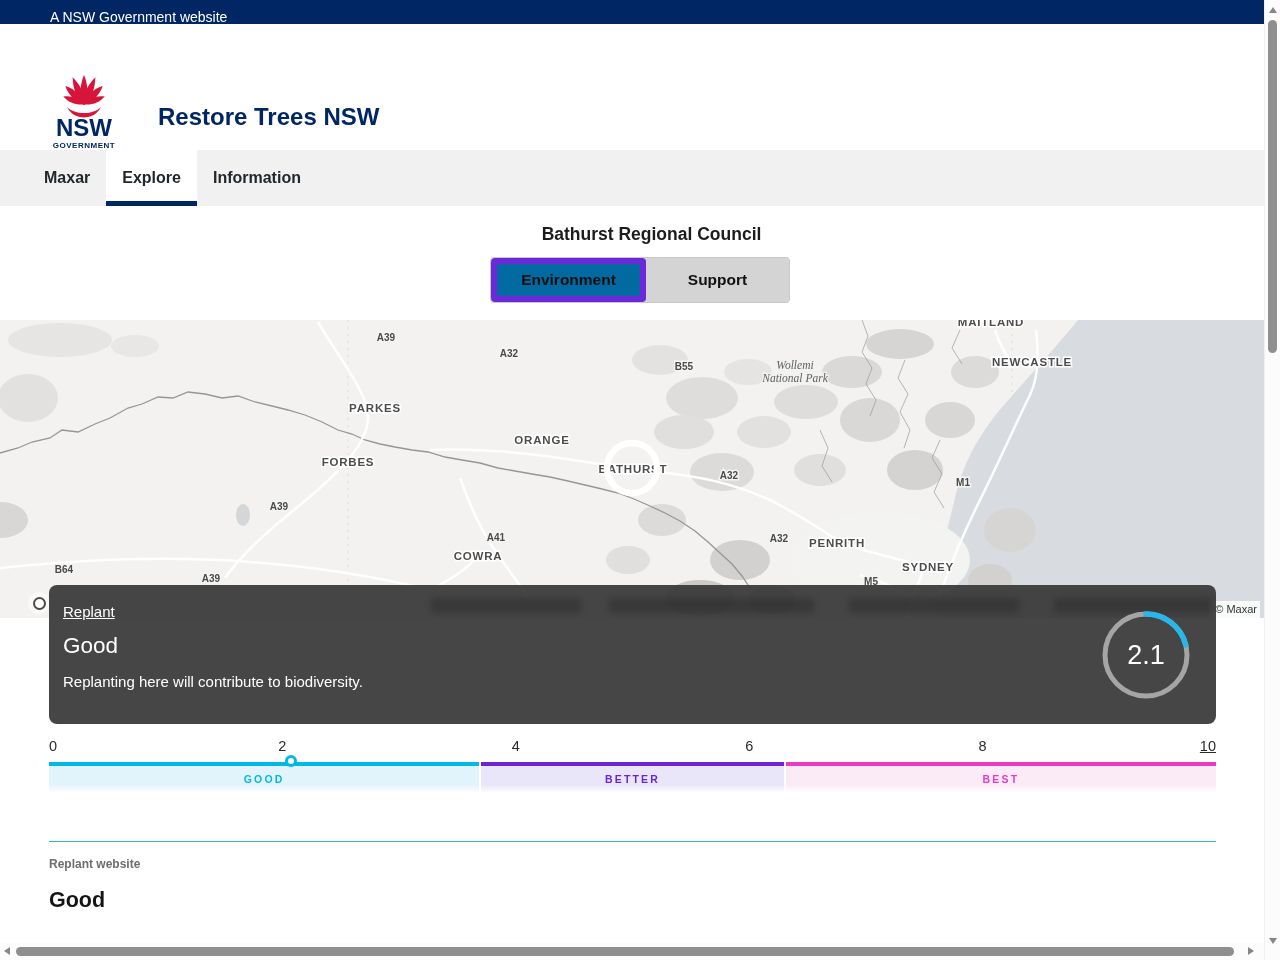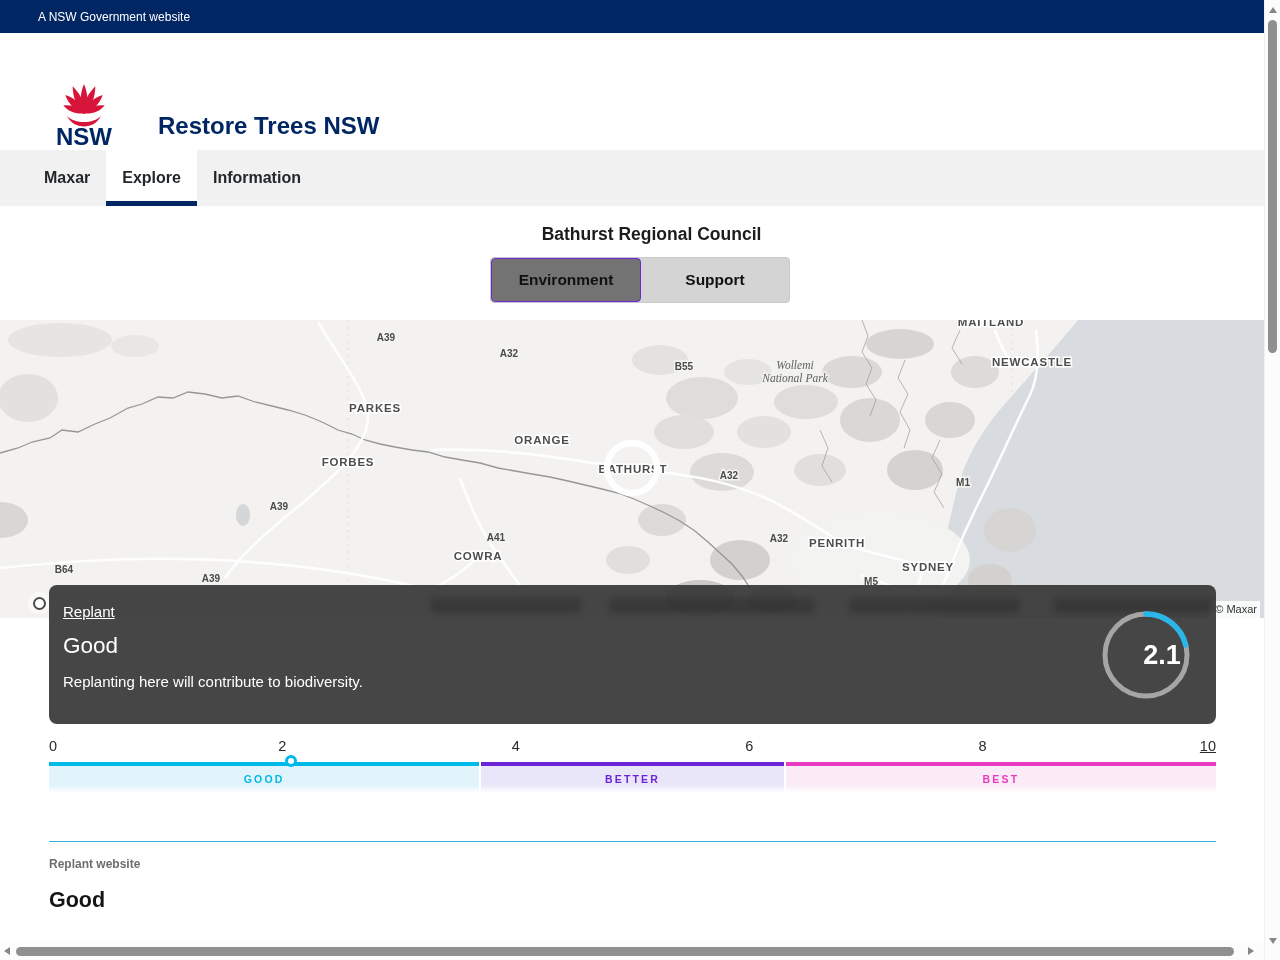--- a/index.html
+++ b/index.html
@@ -1,43 +1,43 @@
 <!DOCTYPE html>
 <html><head>
 <meta charset="utf-8">
 <style>
   * { margin:0; padding:0; box-sizing:border-box; }
   body { background:#ffffff; font-family:"Liberation Sans", sans-serif; }
   .screen { position:relative; width:1280px; height:960px; background:#ffffff; overflow:hidden; }
 
   
   .gov-banner { position:absolute; left:0; top:0; width:1264px; height:33px; background:#002664;
-    color:#ffffff; font-size:12px; display:flex; align-items:center; padding-left:38px; }
-
-  
-  .masthead { position:absolute; left:0; top:33px; width:1264px; height:128px; background:#ffffff; }
+    color:#ffffff; font-size:14px; display:flex; align-items:center; padding-left:50px; }
+
+  
+  .masthead { position:absolute; left:0; top:24px; width:1264px; height:128px; background:#ffffff; }
   .logo { position:absolute; left:49px; top:50px; }
   .site-title { position:absolute; left:158px; top:79px; font-size:24px; font-weight:bold; color:#002664; }
 
   
   .main-nav { position:absolute; left:0; top:150px; width:1264px; height:56px; background:#f1f1f1;
     display:flex; padding-left:28px; }
   .nav-tab { height:56px; display:flex; align-items:center; padding:0 16px; font-size:16px;
     font-weight:bold; color:#22272b; position:relative; cursor:pointer; }
   .nav-tab.active { background:#ffffff;text-align:right; }
   .nav-tab.active::after { content:""; position:absolute; left:0; right:0; bottom:0; height:5px; background:#002664; }
 
   
   .council-heading { position:absolute; left:0; top:224px; width:1264px; text-align:center;
     font-size:17.5px; font-weight:bold; color:#1c1c1c;padding-left:39px; }
   .toggle-group { position:absolute; left:490px; top:257px; width:300px; height:46px;
     background:#d4d4d4; border:1px solid #c9c9c9; border-radius:4px; display:flex; overflow:hidden; }
   .toggle-opt { flex:1; display:flex; align-items:center; justify-content:center;
     font-size:15.5px; font-weight:bold; color:#111; cursor:pointer; }
-  .toggle-opt.active { background:#737373; border:1px solid #6d28d9; border-radius:4px;align-items:center; }
+  .toggle-opt.active { background:#0369a1; border:6px solid #6d28d9; border-radius:4px;align-items:center; }
 
   
   .map-region { position:absolute; left:0; top:320px; width:1264px; height:298px; overflow:hidden; background:#f3f2f0; }
   .map-city { font-size:11.5px; font-weight:bold; fill:#4d4d4d; letter-spacing:0.8px;
     text-anchor:middle; paint-order:stroke; stroke:#ffffff; stroke-width:3px; }
   .map-road-lbl { font-size:10px; font-weight:bold; fill:#4a4a4a; text-anchor:middle;
     paint-order:stroke; stroke:#f4f4f2; stroke-width:3px; }
   .map-park { font-family:"Liberation Serif", serif; font-style:italic; font-size:11.5px;
     fill:#606060; text-anchor:middle; paint-order:stroke; stroke:#f1f1ef; stroke-width:2.5px; }
   .map-attribution { position:absolute; right:4px; top:281px; height:17px; padding:0 3px 0 6px;
@@ -49,22 +49,22 @@
 
   
   .tooltip-panel { position:absolute; left:49px; top:585px; width:1167px; height:139px;
     background:rgba(54,54,54,0.92); border-radius:8px; color:#ffffff; padding:18px 18px 0 14px; z-index:5; }
   .tt-title { font-size:15px;text-decoration:underline; }
   .tt-rating { font-size:22.5px; font-weight:500; margin-top:13px; }
   .tt-desc { font-size:15px; margin-top:14px; }
   .smudge { position:absolute; top:13px; height:15px; background:#1f1f1f; opacity:.32;
     filter:blur(3px); border-radius:3px; }
   .gauge { position:absolute; right:22px; top:22px; width:96px; height:96px; }
-  .gauge-score { position:absolute; left:16px; top:0; width:96px; height:96px; display:flex;
-    align-items:center; justify-content:center; font-size:27px; font-weight:bold; color:#ffffff; }
+  .gauge-score { position:absolute; left:0; top:0; width:96px; height:96px; display:flex;
+    align-items:center; justify-content:center; font-size:27px; font-weight:normal; color:#ffffff; }
 
   
   .scale-area { position:absolute; left:49px; top:738px; width:1167px; }
   .ticks { position:relative; height:24px; font-size:14.5px; color:#2b2b2b; }
   .tick { position:absolute; top:0; transform:translateX(-50%); }
   .tick.first { transform:none; }
   .tick.last { transform:translateX(-100%);text-decoration:underline; }
   .track { position:relative; height:4px; display:flex; gap:2px; }
   .seg-line { height:4px; }
   .scale-handle { position:absolute; top:-7px; width:12px; height:12px; border-radius:50%;

